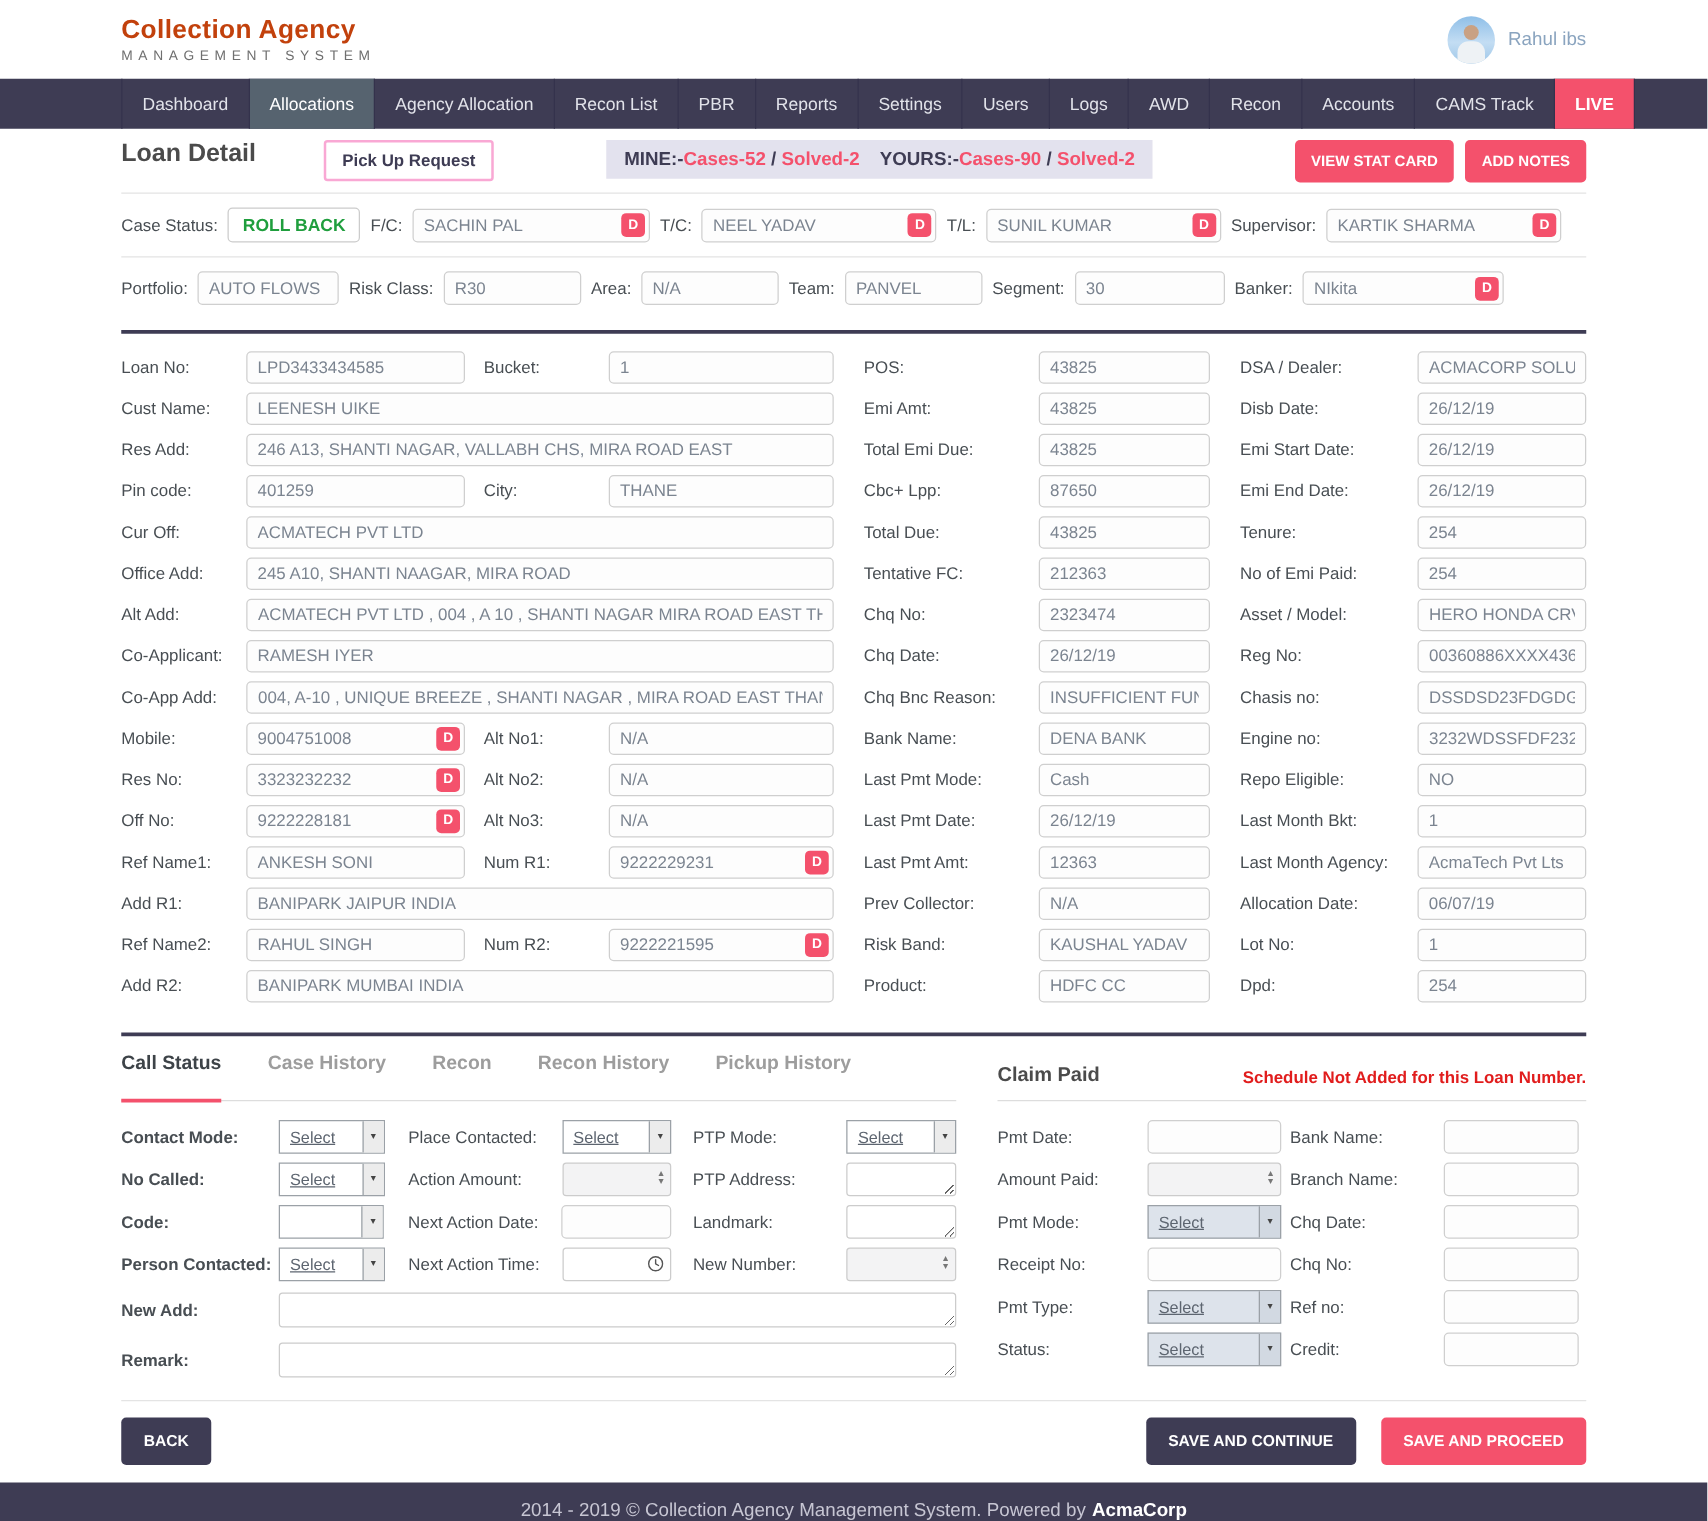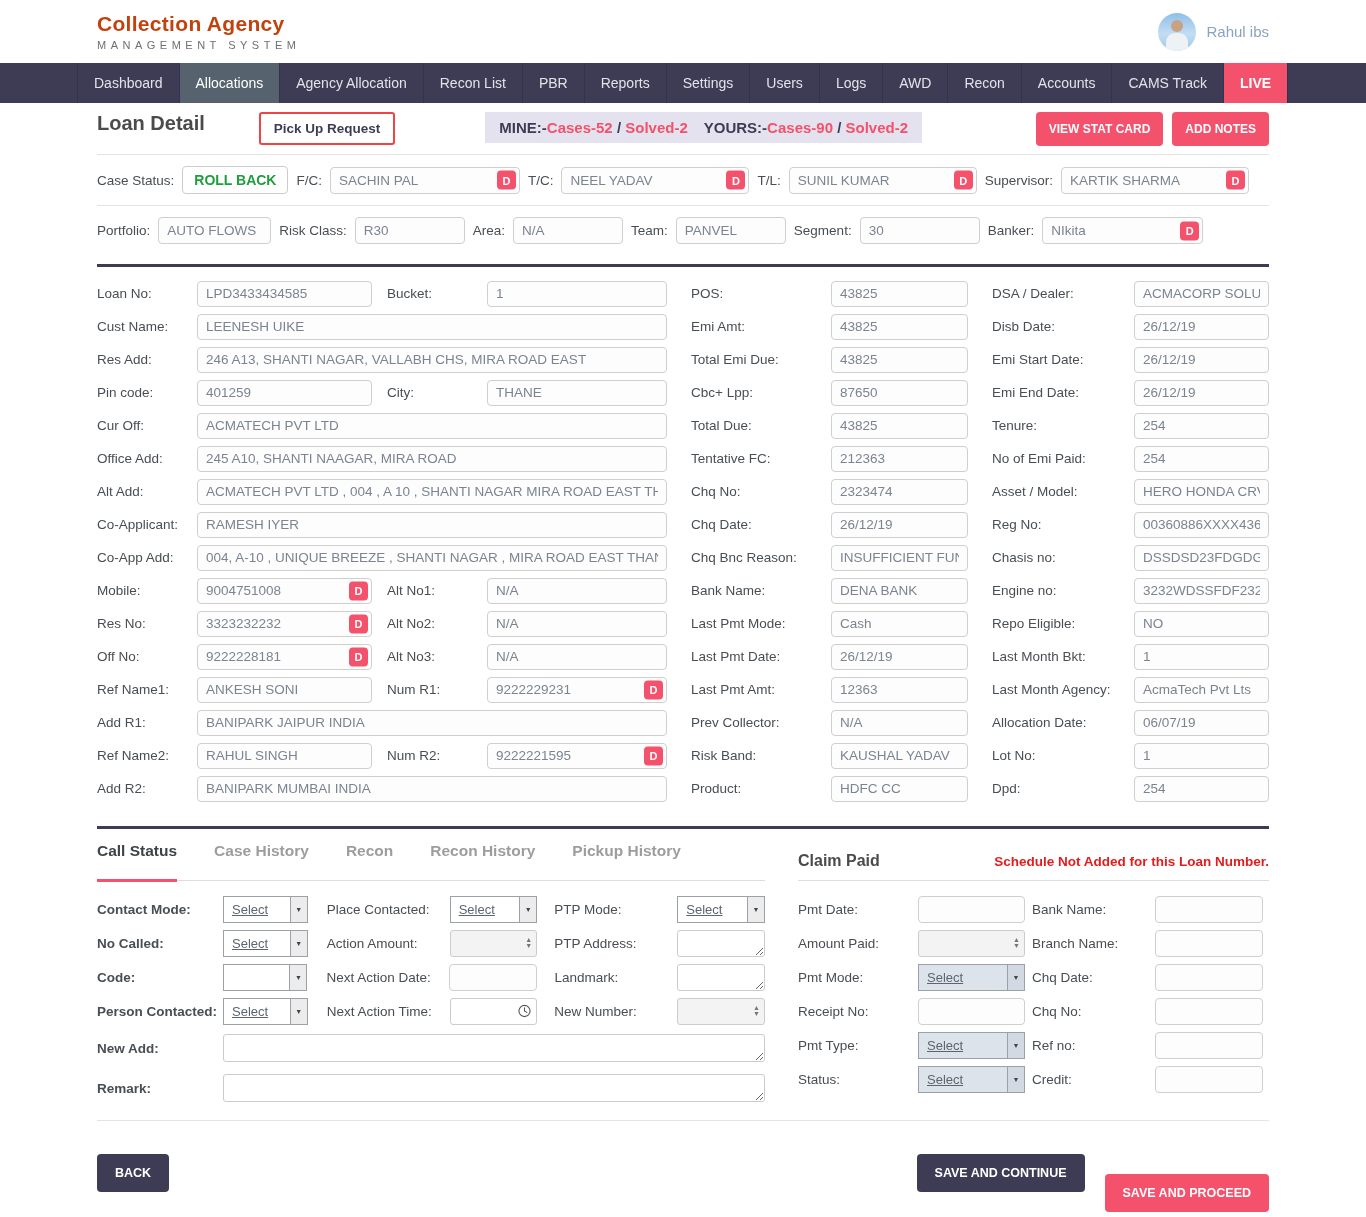--- a/index.html
+++ b/index.html
@@ -11,31 +11,31 @@
   .logo .t { font-size:21px; font-weight:700; color:#c2410c; letter-spacing:.3px; }
   .logo .s { font-size:11px; color:#6f6f6f; letter-spacing:4.5px; margin-top:3px; }
   .usr { display:flex; align-items:center; gap:10px; cursor:pointer; }
   .usr .nm { color:#8aa4bf; font-size:15px; }
   .avatar { width:38px; height:38px; border-radius:50%; position:relative; overflow:hidden;
             background:linear-gradient(180deg,#8fbfe8 0%,#c3ddf3 55%,#9fc7e8 100%); }
   .avatar .head { position:absolute; left:13px; top:7px; width:12px; height:12px; border-radius:50%; background:#c9a183; }
   .avatar .bodyp { position:absolute; left:8px; top:20px; width:22px; height:18px; border-radius:9px 9px 0 0; background:#eef2f5; }
 
   
-  .nav { background:#3e3c54; height:40px; display:flex; align-items:stretch; padding-left:77px; }
+  .nav { background:#3e3c54; height:40px; display:flex; align-items:stretch; padding-left:97px; }
   .nav .it { display:flex; align-items:center; padding:0 16px; color:#e2e3ea; font-size:14px;
              border-right:1px solid #34324c; cursor:pointer; white-space:nowrap; }
   .nav .it:first-child { border-left:1px solid #34324c; }
   .nav .it.active { background:#56636f; color:#fff; }
   .nav .it.live { background:#f4516c; color:#fff; font-weight:700; }
 
   
   .trow { display:flex; align-items:flex-start; padding:9px 97px 8px; }
   .ptitle { font-size:20px; font-weight:700; color:#4b4b4b; }
-  .pick { margin-left:54px; background:#fff; border:2px solid #ef4444; border-radius:3px; color:#3e3c54;
+  .pick { margin-left:54px; background:#fff; border:2px solid #f9a8d4; border-radius:3px; color:#3e3c54;
           font-weight:700; font-size:13.5px; padding:7px 13px; cursor:pointer; font-family:inherit; }
   .stats { margin-left:90px; background:#e3e2ee; padding:7px 14px; font-size:15px; font-weight:700;
            color:#3e3c54; white-space:nowrap; }
   .stats .pk { color:#f4516c; }
   .stats .ms { margin-left:16px; }
   .tbtns { margin-left:auto; display:flex; gap:9px; }
   .bpink { background:#f4516c; color:#fff; border:none; border-radius:4px; font-weight:700; font-size:12px;
            padding:10px 13px; cursor:pointer; font-family:inherit; }
 
   .divl { border:none; border-top:1px solid #e4e4e4; margin:0 97px; }
@@ -583,19 +583,19 @@
     </div>
   </div>
 </div>
 
 <hr class="divl" style="margin-top:12px;">
 
 <div class="btnrow">
   <button class="bdark">BACK</button>
   <span class="sp"></span>
   <button class="bdark">SAVE AND CONTINUE</button>
-  <button class="bpink ml20" style="padding:12px 18px;font-size:12.5px;margin-top:40px;">SAVE AND PROCEED</button>
+  <button class="bpink ml20" style="padding:12px 18px;font-size:12.5px;">SAVE AND PROCEED</button>
 </div>
 
 <div class="foot">
   <span>2014 - 2019 © Collection Agency Management System. Powered by</span>
   <b>AcmaCorp</b>
 </div>
 
 </body></html>

